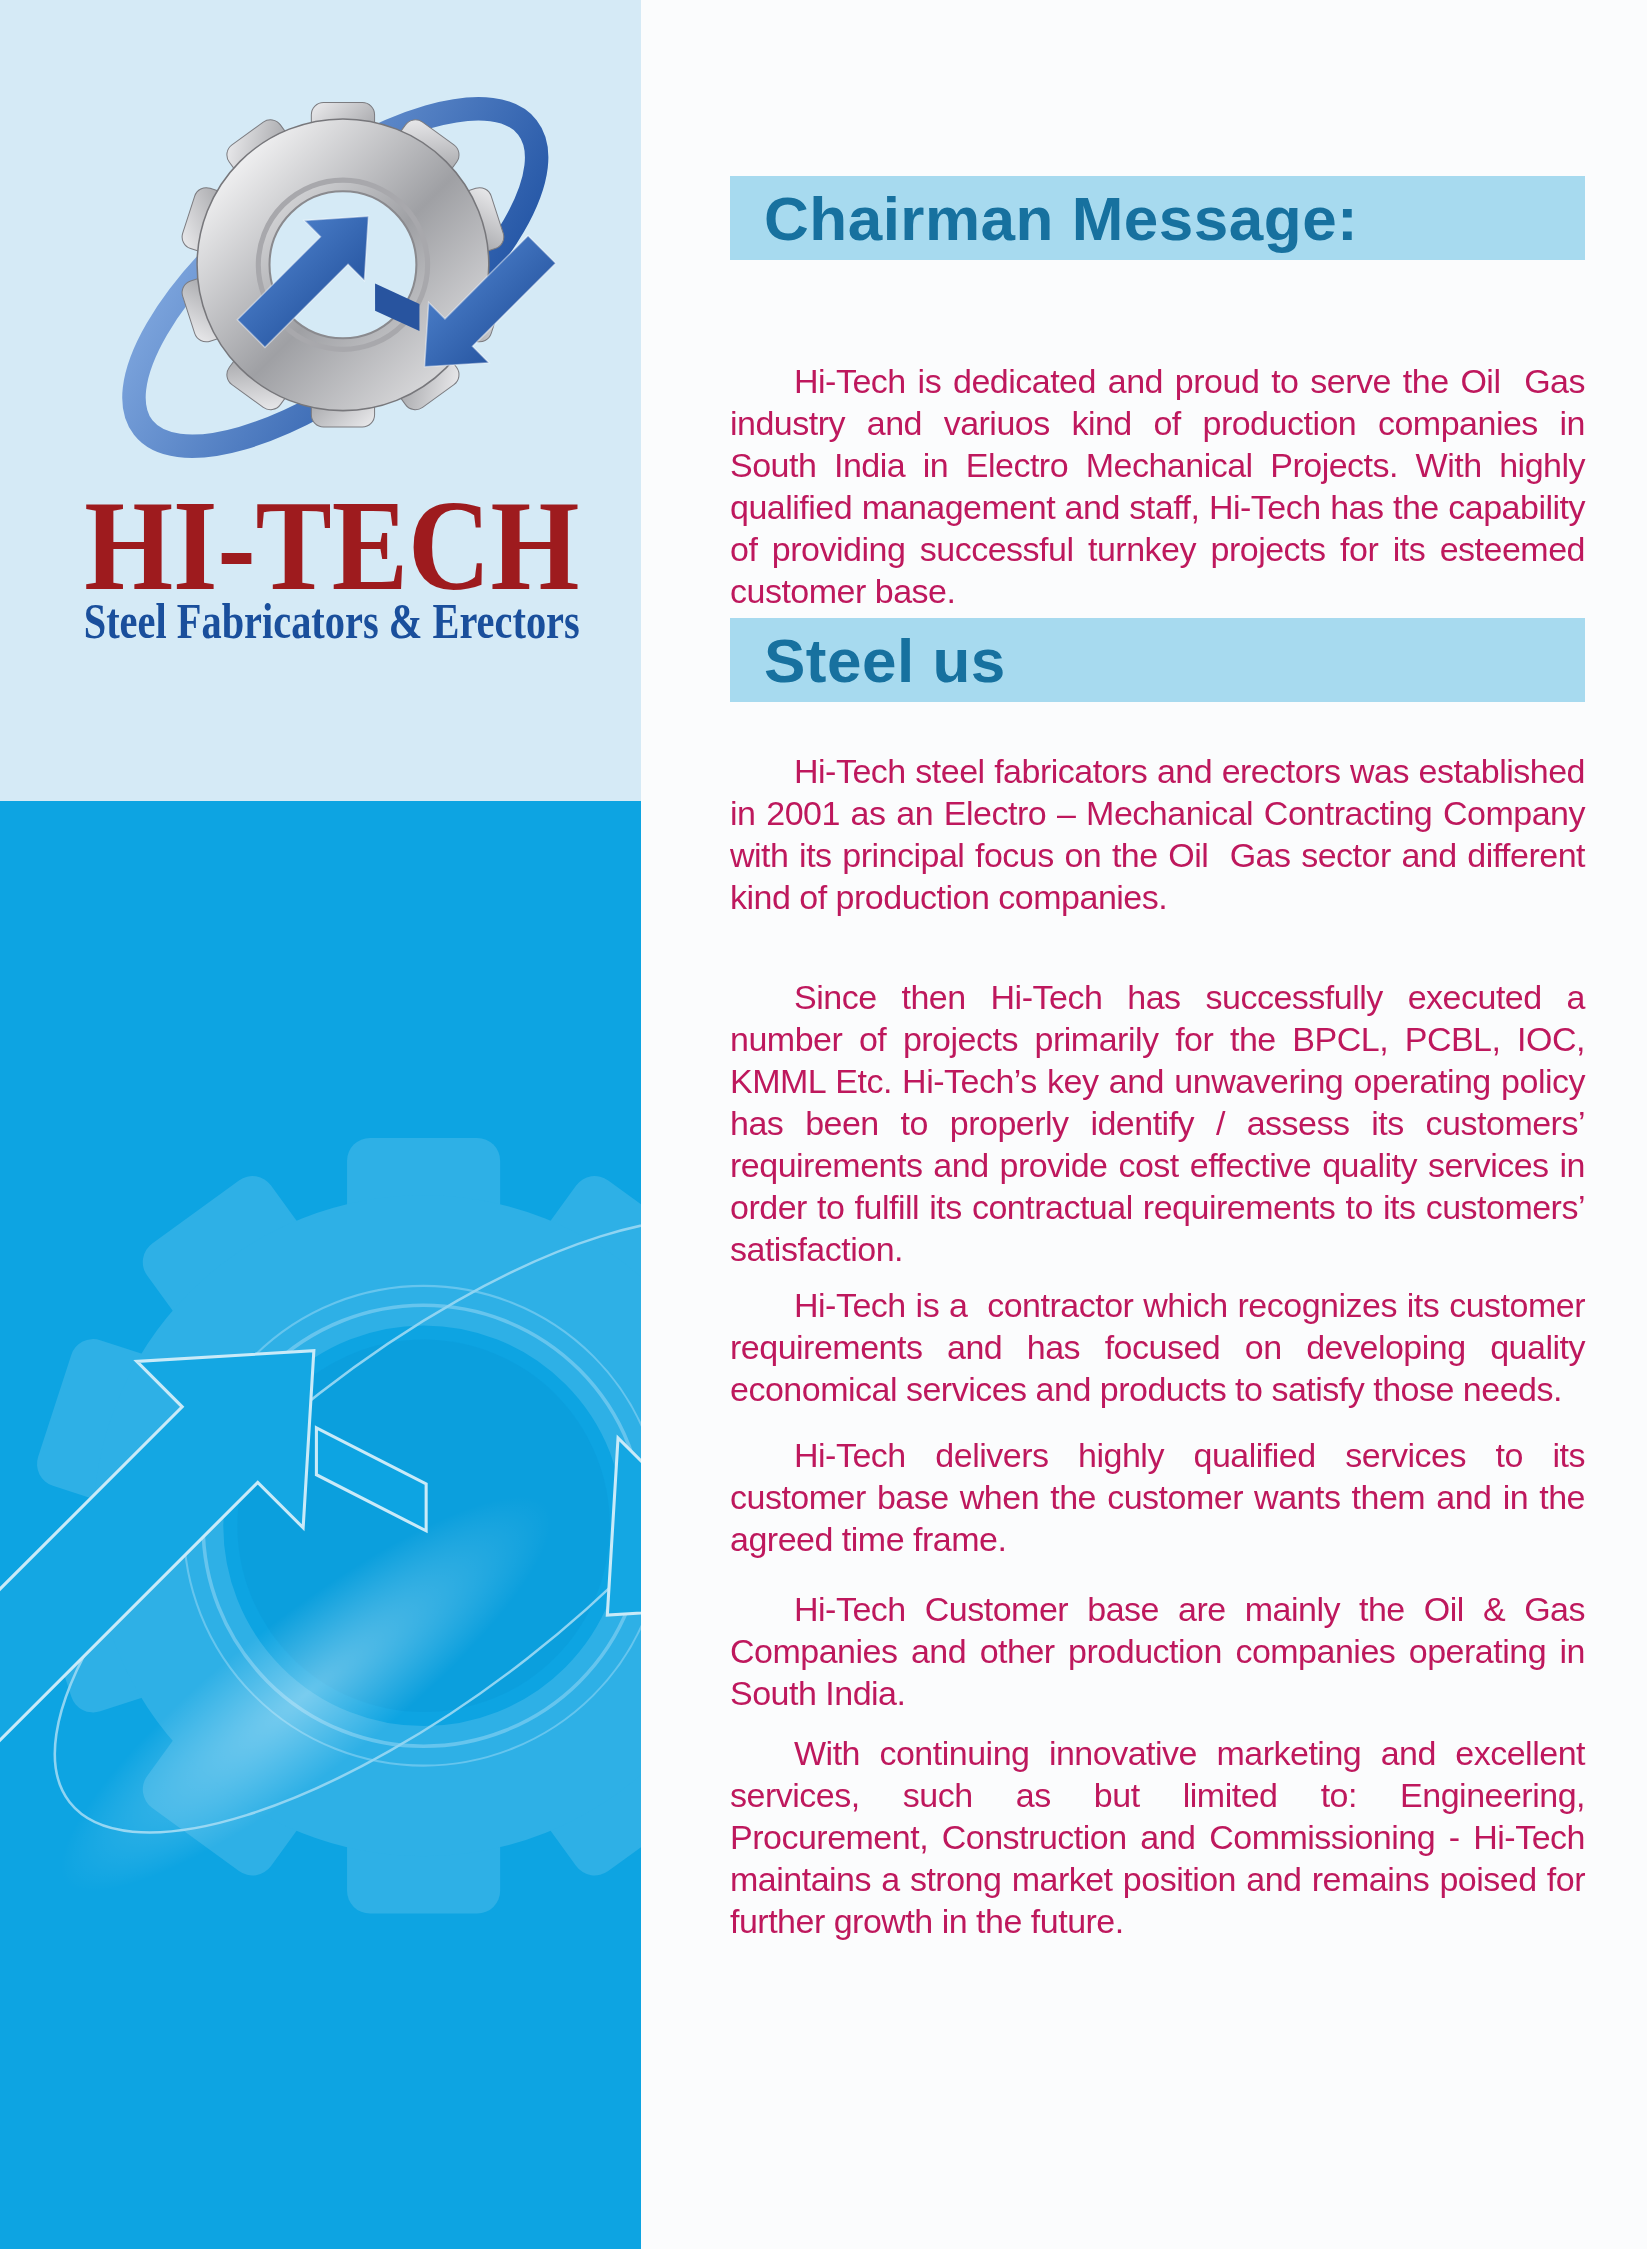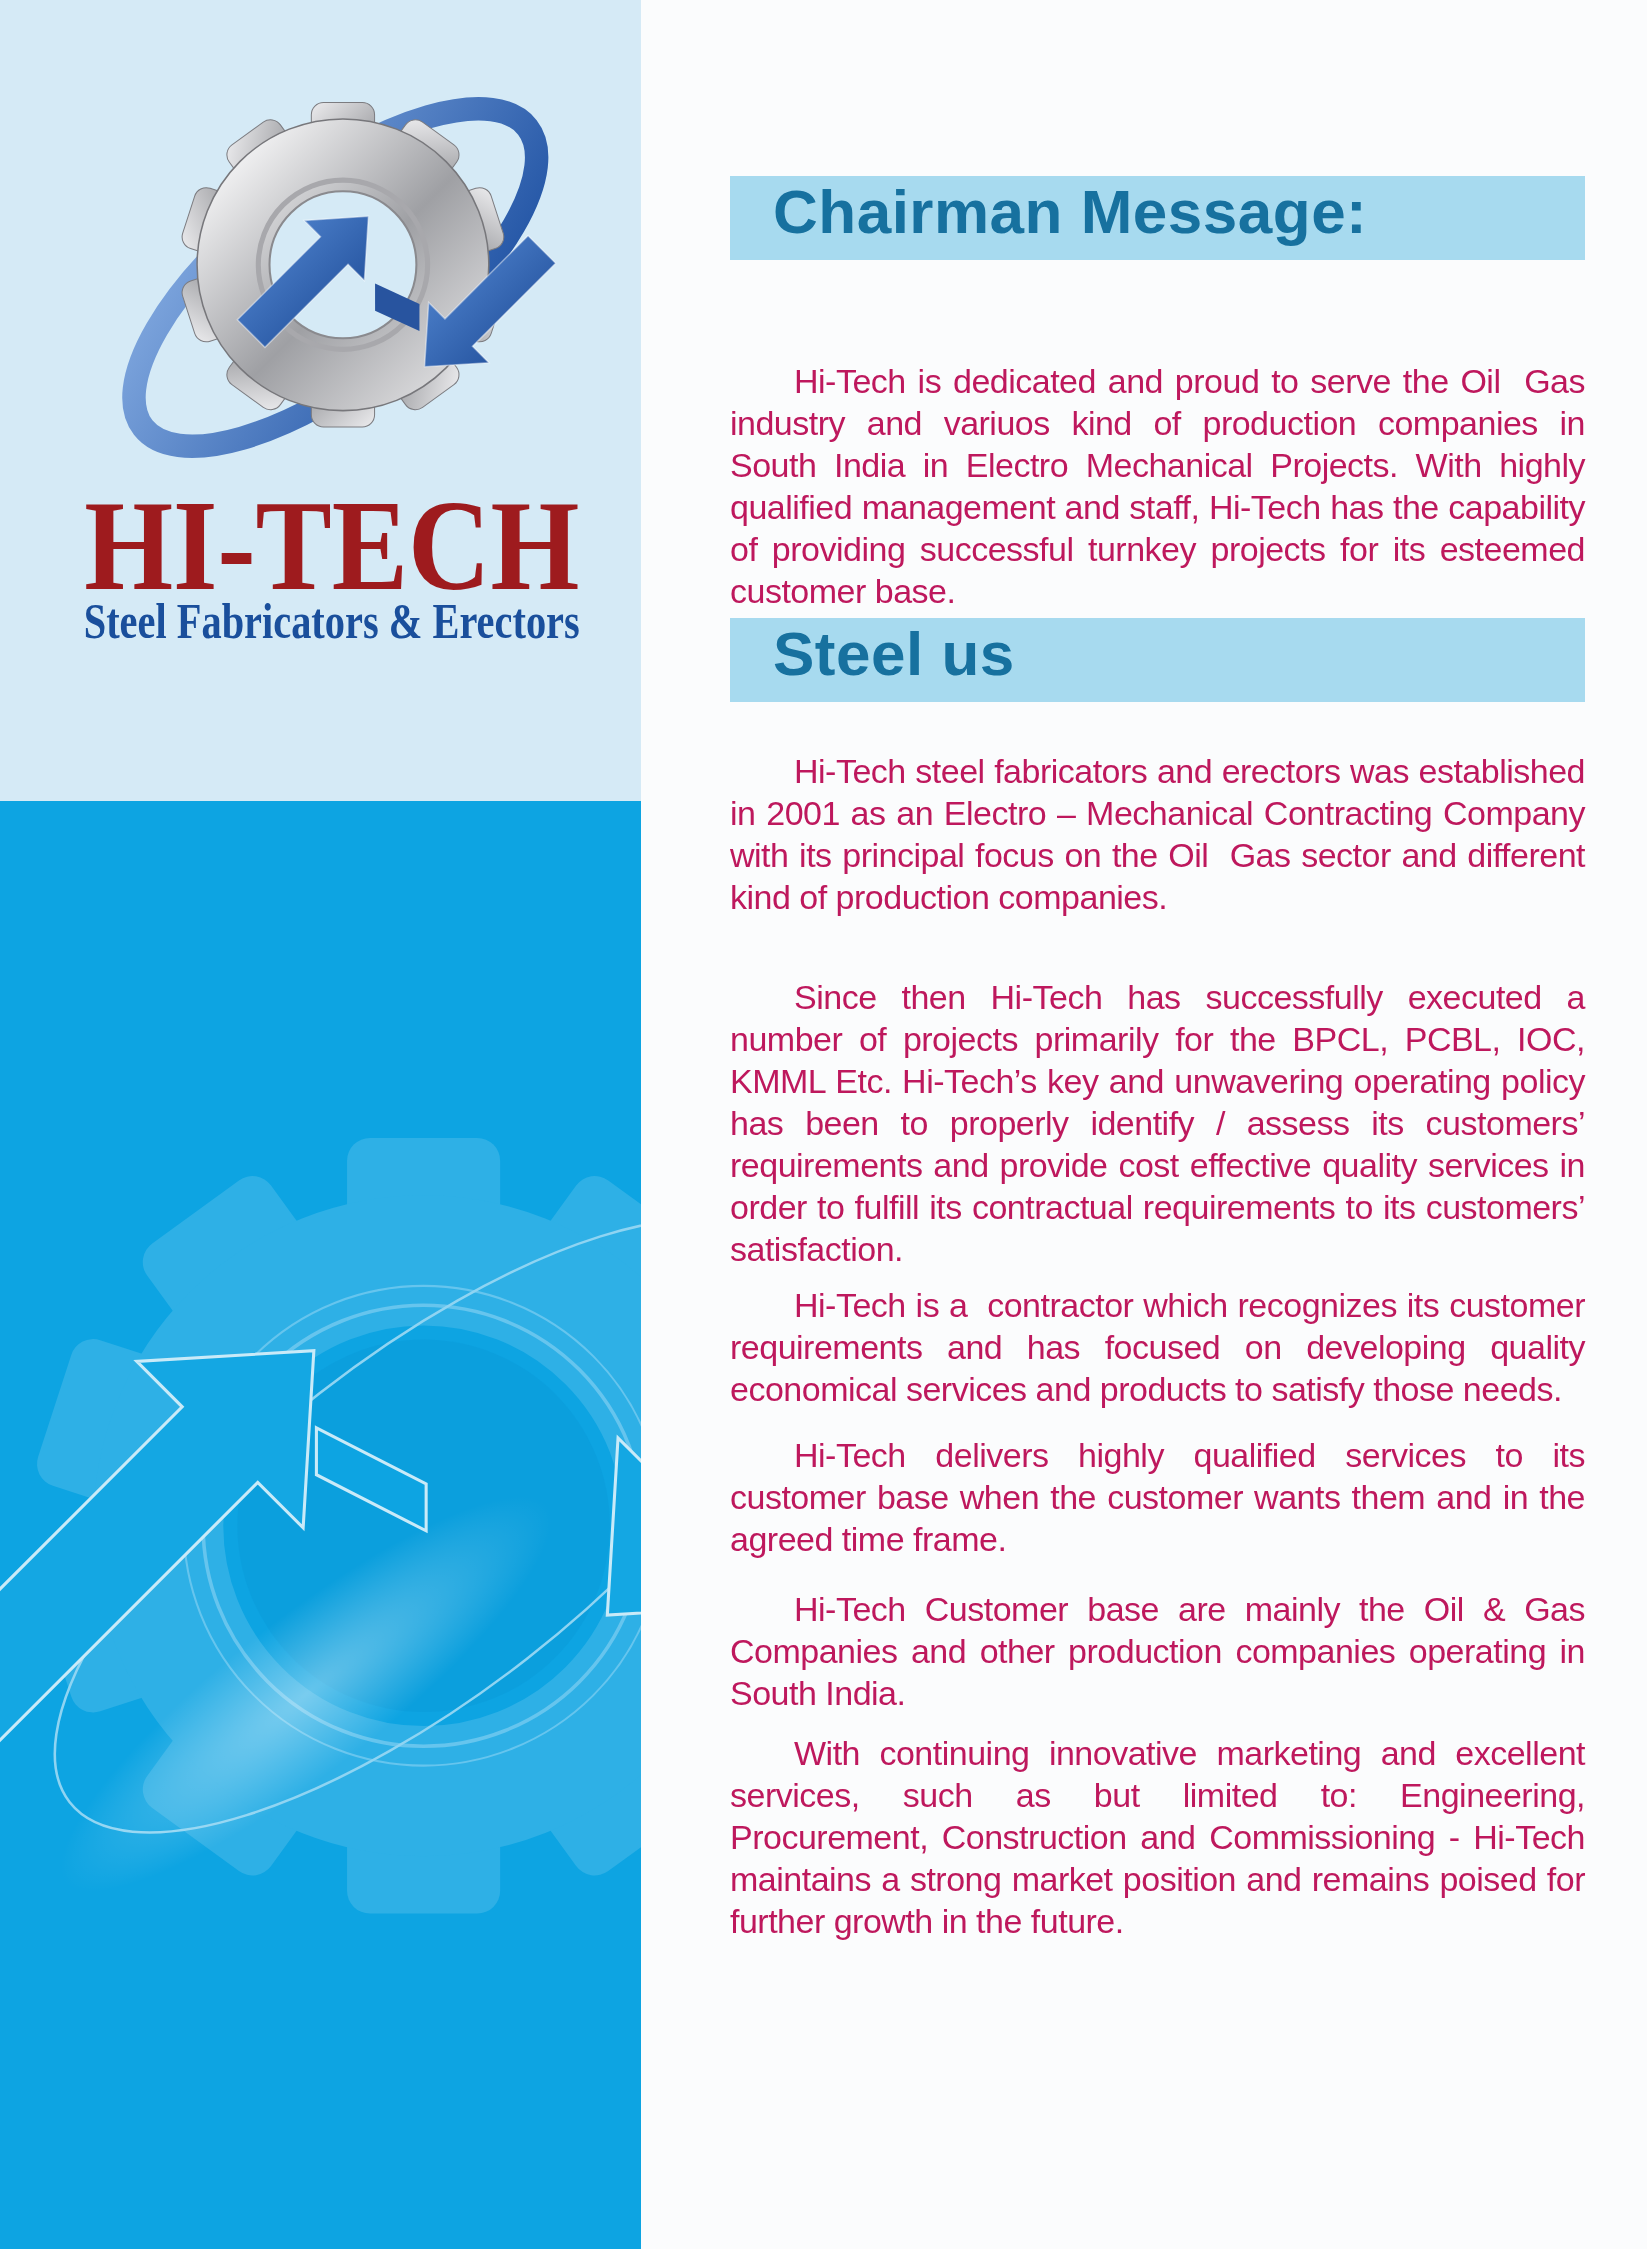--- a/index.html
+++ b/index.html
@@ -11,22 +11,22 @@
   
   .left-col{position:absolute;left:0;top:0;width:641px;height:2038px;}
   .left-top{position:absolute;left:0;top:0;width:641px;height:801px;background:#D5EAF6;}
   .left-bottom{position:absolute;left:0;top:801px;width:641px;height:1449px;background:#0DA4E2;overflow:hidden;}
   .logo-mark{position:absolute;left:65px;top:48px;width:510px;height:459px;}
   .brand-text-svg{position:absolute;left:0;top:475px;width:641px;height:174px;}
   .watermark-svg{position:absolute;left:0;top:0;width:641px;height:1449px;}
   
   .content{position:absolute;left:730px;top:0;width:855px;}
   .banner{
-    background:#A7DAEF;height:84px;display:flex;
-    padding-left:43px;box-sizing:border-box;
+    background:#A7DAEF;height:84px;display:flex;align-items:center;
+    padding-left:34px;box-sizing:border-box;
   }
   .banner-title{
     font-size:62px;font-weight:bold;color:#17719F;letter-spacing:0.5px;
     white-space:nowrap;
   }
   .banner.chairman{margin-top:176px;}
   .banner.about{margin-top:6.1px;}
   p.body{
     font-size:34px;line-height:42px;letter-spacing:-0.5px;color:#be185d;
     text-align:justify;text-indent:64px;margin:0;

